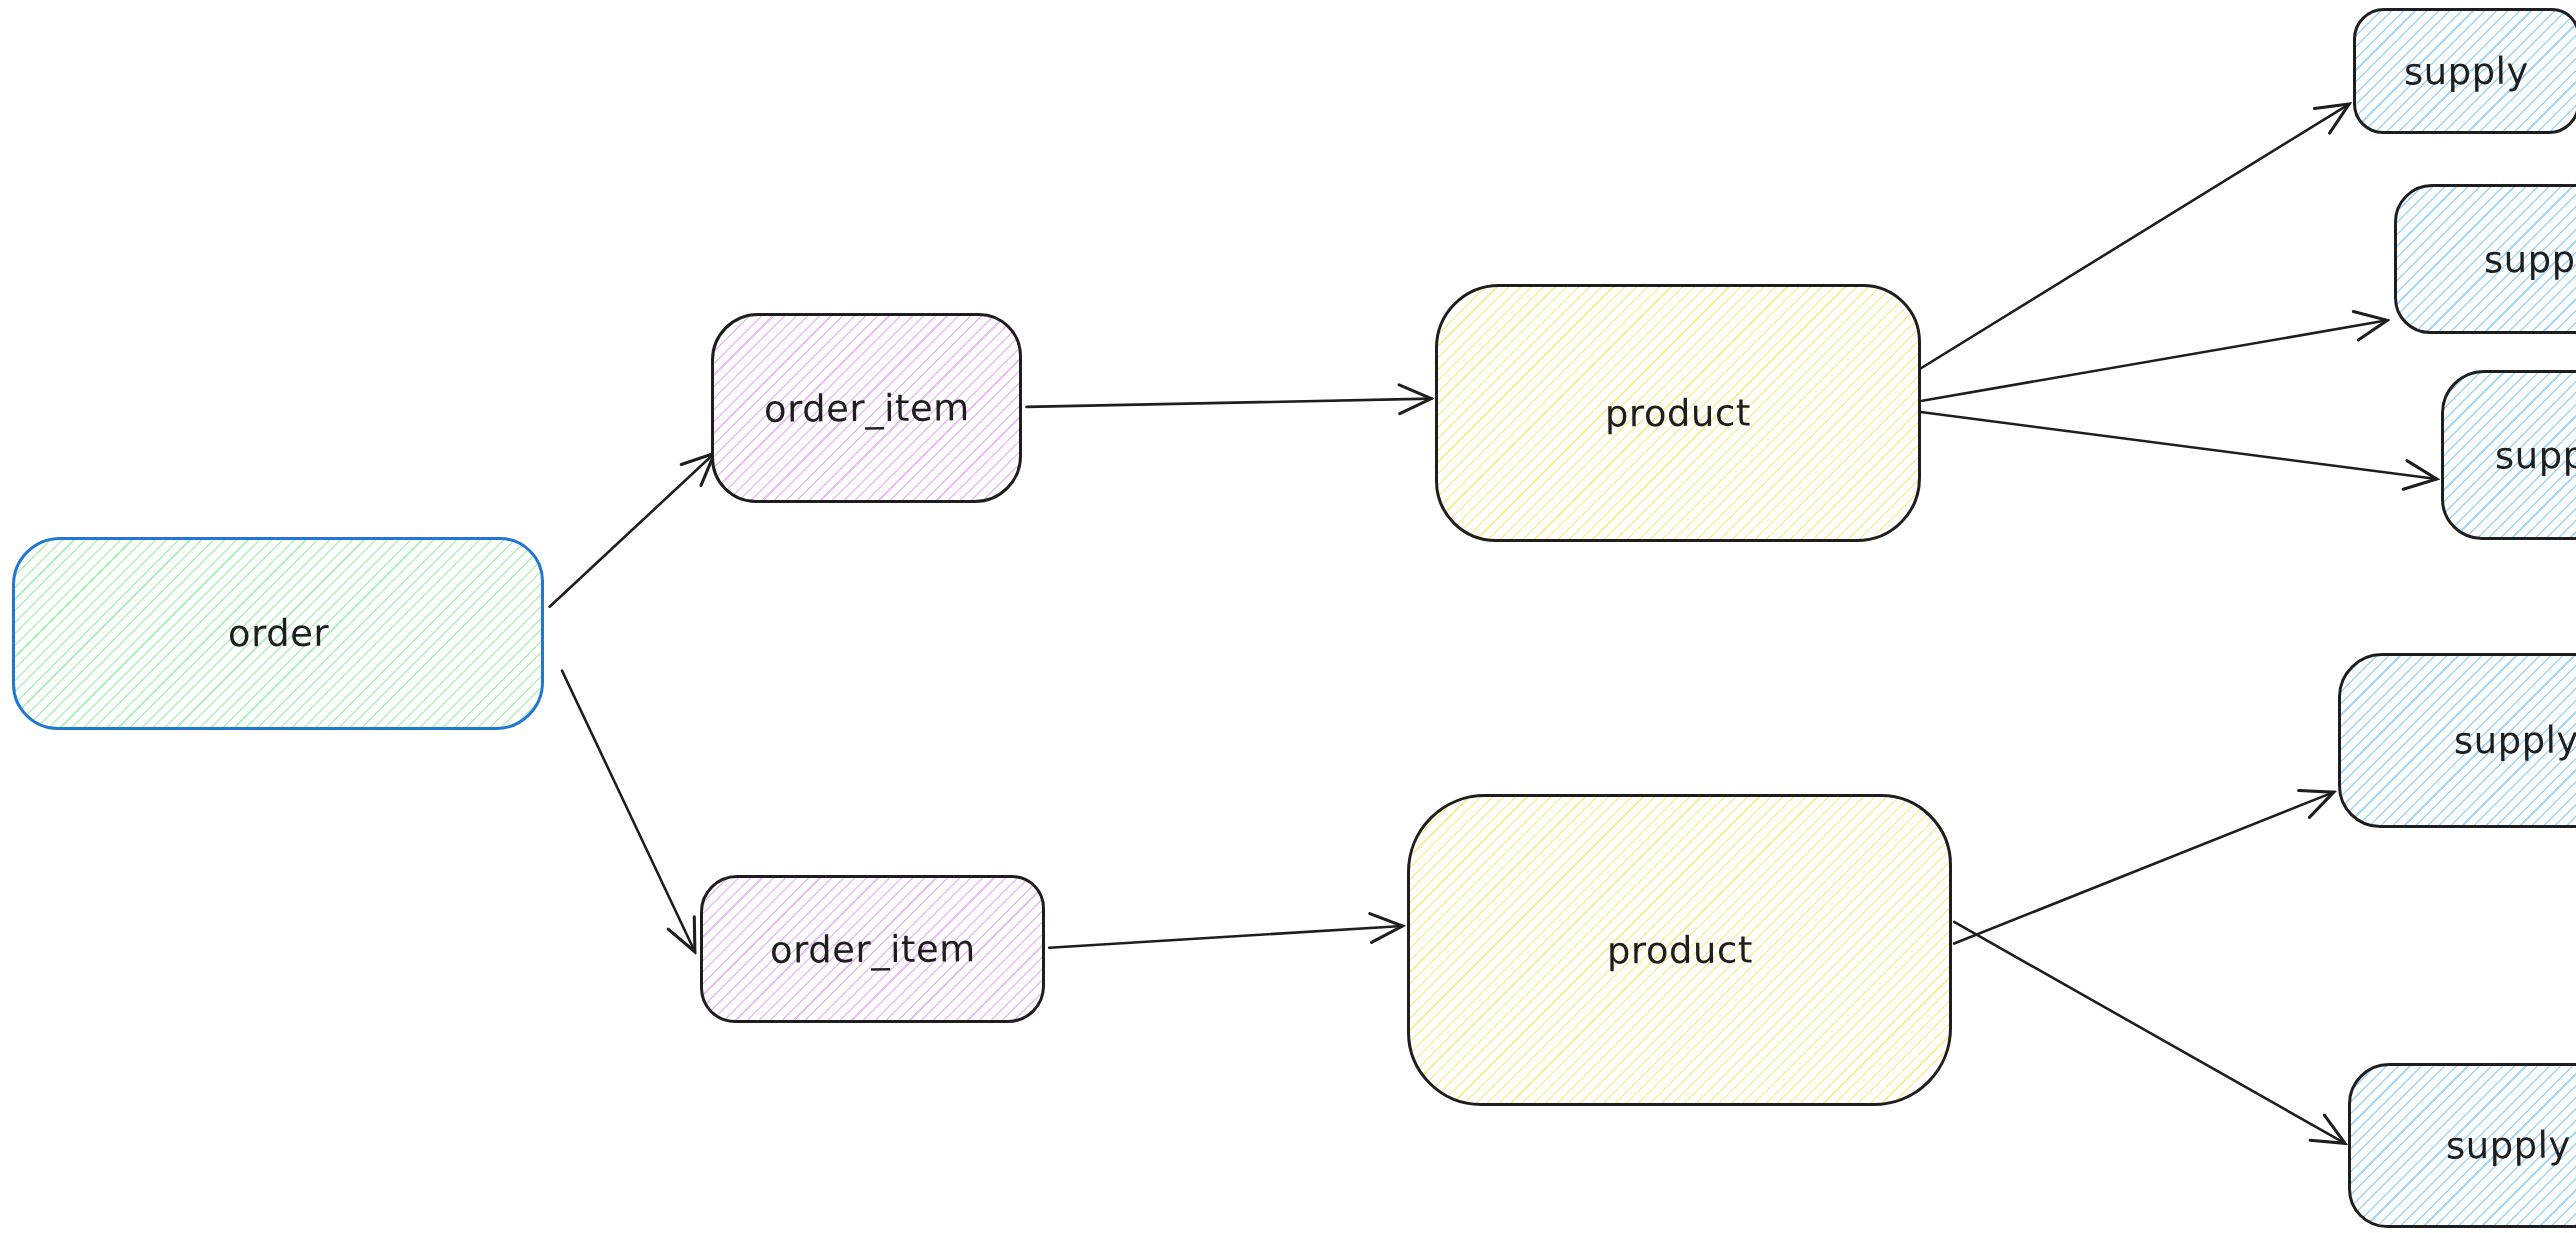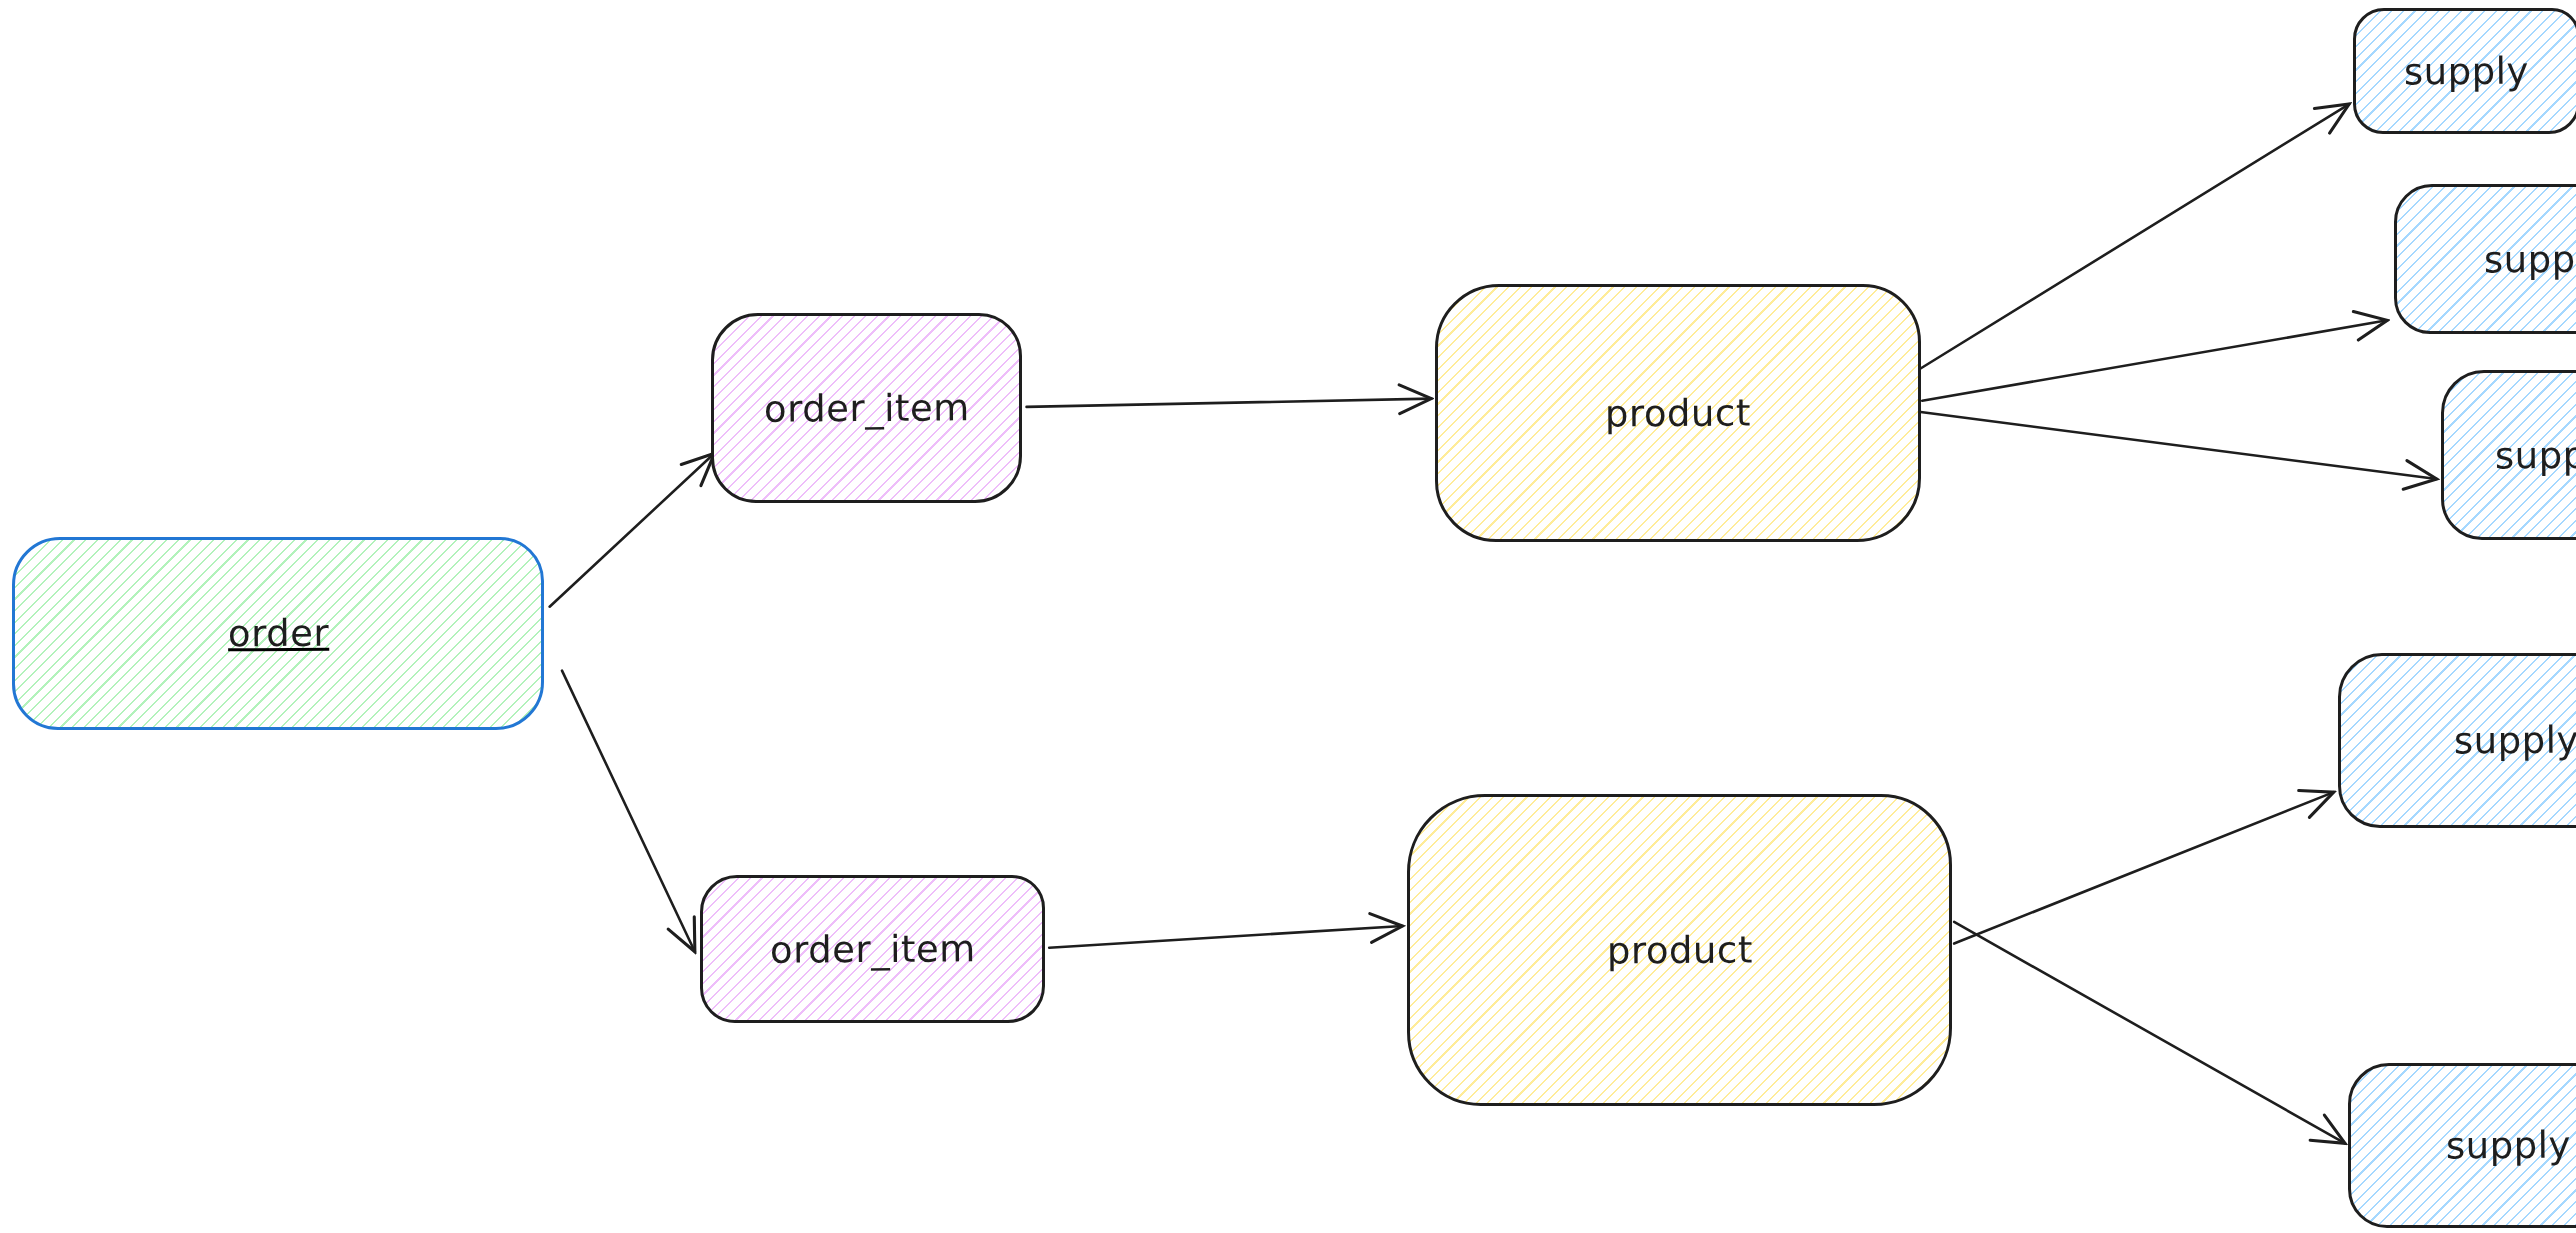--- a/index.html
+++ b/index.html
@@ -58,21 +58,21 @@
       <line x1="1066" y1="1178" x2="1386" y2="880" stroke="#1e1e1e" stroke-width="5" stroke-linecap="round" marker-end="url(#arrowhead)"></line>
       <line x1="1090" y1="1302" x2="1348" y2="1848" stroke="#1e1e1e" stroke-width="5" stroke-linecap="round" marker-end="url(#arrowhead)"></line>
       <line x1="1992" y1="790" x2="2778" y2="774" stroke="#1e1e1e" stroke-width="5" stroke-linecap="round" marker-end="url(#arrowhead)"></line>
       <line x1="3727" y1="716" x2="4560" y2="202" stroke="#1e1e1e" stroke-width="5" stroke-linecap="round" marker-end="url(#arrowhead)"></line>
       <line x1="3731" y1="778" x2="4634" y2="622" stroke="#1e1e1e" stroke-width="5" stroke-linecap="round" marker-end="url(#arrowhead)"></line>
       <line x1="3728" y1="800" x2="4730" y2="930" stroke="#1e1e1e" stroke-width="5" stroke-linecap="round" marker-end="url(#arrowhead)"></line>
       <line x1="2036" y1="1840" x2="2722" y2="1798" stroke="#1e1e1e" stroke-width="5" stroke-linecap="round" marker-end="url(#arrowhead)"></line>
       <line x1="3793" y1="1832" x2="4530" y2="1538" stroke="#1e1e1e" stroke-width="5" stroke-linecap="round" marker-end="url(#arrowhead)"></line>
       <line x1="3793" y1="1790" x2="4552" y2="2220" stroke="#1e1e1e" stroke-width="5" stroke-linecap="round" marker-end="url(#arrowhead)"></line>
     </svg>
-    <div class="node" style="left: 12.4px; top: 537px; width: 532px; height: 193px; border-color: rgb(34, 119, 212); border-width: 3.6px; border-radius: 48px 44px 48px 46px; background-image: repeating-linear-gradient(135deg, rgb(178, 242, 187) 0px, rgb(178, 242, 187) 1.5px, transparent 1.5px, transparent 8.2px); text-decoration: underline;">
+    <div class="node" style="left: 12.4px; top: 537px; width: 532px; height: 193px; border-color: rgb(34, 119, 212); border-width: 3.6px; border-radius: 48px 44px 48px 46px; background-image: repeating-linear-gradient(135deg, rgb(178, 242, 187) 0px, rgb(178, 242, 187) 1.5px, transparent 1.5px, transparent 8.2px);">
       <span class="label">order</span>
     </div>
     <div class="node" style="left: 711px; top: 313px; width: 311px; height: 190px; border-color: rgb(30, 30, 30); border-width: 3.1px; border-radius: 47px 43px 47px 45px; background-image: repeating-linear-gradient(135deg, rgb(238, 190, 250) 0px, rgb(238, 190, 250) 1.5px, transparent 1.5px, transparent 8.2px);">
       <span class="label">order_item</span>
     </div>
     <div class="node" style="left: 700px; top: 875px; width: 345px; height: 148px; border-color: rgb(30, 30, 30); border-width: 3.1px; border-radius: 37px 33px 37px 35px; background-image: repeating-linear-gradient(135deg, rgb(238, 190, 250) 0px, rgb(238, 190, 250) 1.5px, transparent 1.5px, transparent 8.2px);">
       <span class="label">order_item</span>
     </div>
     <div class="node" style="left: 1435px; top: 284px; width: 486px; height: 258px; border-color: rgb(30, 30, 30); border-width: 3.1px; border-radius: 64px 58px 64px 61px; background-image: repeating-linear-gradient(135deg, rgb(255, 236, 153) 0px, rgb(255, 236, 153) 1.5px, transparent 1.5px, transparent 8.2px);">
       <span class="label">product</span>

